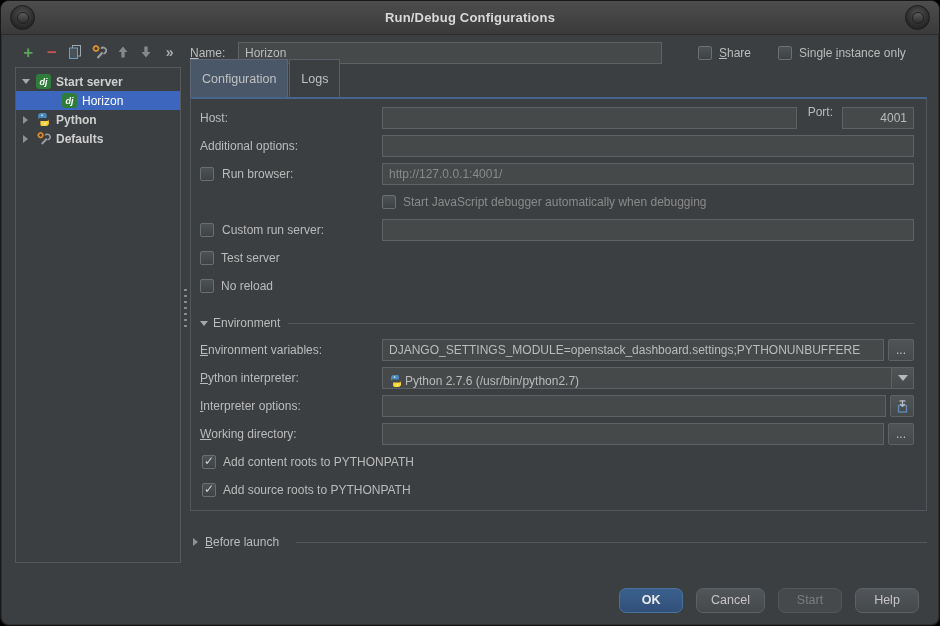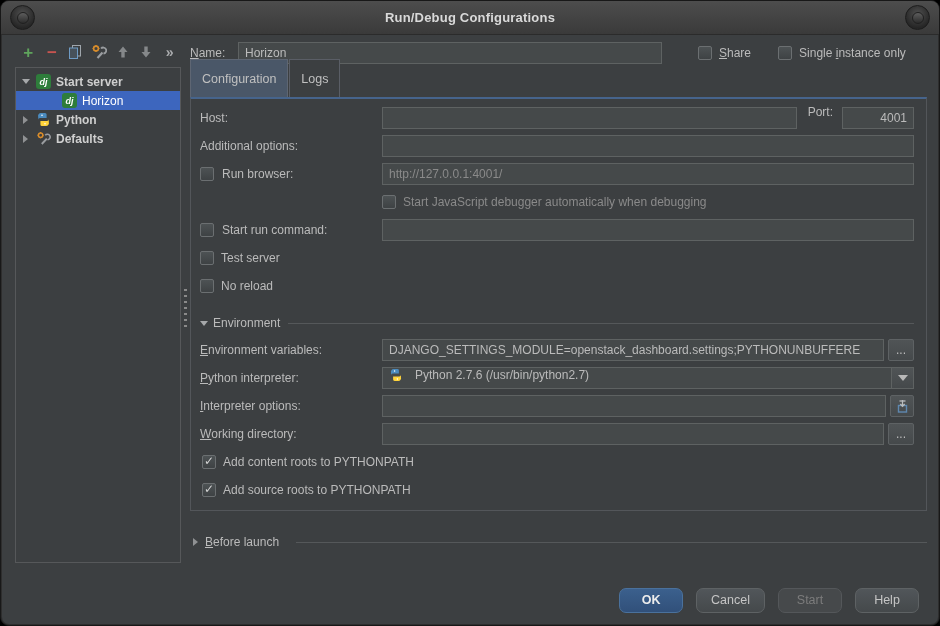--- a/index.html
+++ b/index.html
@@ -77,21 +77,21 @@
   .port-input{width:72px;flex:0 0 72px;text-align:right}
   .dim{color:#8A8A8A}
   input.dim{color:#8A8A8A}
 
   .browse-btn{width:26px;height:22px;flex:0 0 26px;margin-left:4px;border:1px solid #5E6264;border-radius:2px;
     background:linear-gradient(#505456,#45494B);color:#BDBDBD;font-size:12px;line-height:20px;text-align:center;cursor:pointer}
   .icon-btn{width:24px;height:22px;flex:0 0 24px;margin-left:4px;border:1px solid #5E6264;border-radius:2px;
     background:linear-gradient(#505456,#45494B);display:flex;align-items:center;justify-content:center;cursor:pointer}
 
   .combo{flex:1;min-width:0;height:22px;display:flex;background:#45494A;border:1px solid #5E6262}
-  .combo-val{flex:1;display:flex;align-items:flex-start;gap:12px;padding-left:6px;min-width:0;overflow:hidden;white-space:nowrap}
+  .combo-val{flex:1;display:flex;align-items:flex-end;gap:2px;padding-left:6px;min-width:0;overflow:hidden;white-space:nowrap}
   .combo-btn{width:22px;flex:0 0 22px;border-left:1px solid #5E6262;background:linear-gradient(#505456,#45494B);
     display:flex;align-items:center;justify-content:center;cursor:pointer}
   .tri-dn{width:0;height:0;border-left:5px solid transparent;border-right:5px solid transparent;border-top:6px solid #B8B8B8}
 
   .section-row{display:flex;align-items:center;height:20px;flex:0 0 20px;margin-top:10px;cursor:pointer}
   .section-row .tri-exp{margin:0 5px 0 0;border-left-width:4px;border-right-width:4px;border-top-width:5px}
   .section-lbl{color:#BBB;margin-right:8px}
   .hline{flex:1;border-top:1px solid #55585A;height:0}
 
   .pp-row{margin-left:2px}
@@ -245,21 +245,21 @@
 
         <div class="row">
           <span class="lbl"></span>
           <span class="cb"></span>
           <span class="cb-lab dim">Start JavaScript debugger automatically when debugging</span>
         </div>
 
         <div class="row">
           <span class="lbl">
             <span class="cb"></span>
-            <span>Start run command:</span>
+            <span>Custom run server:</span>
           </span>
           <input class="field grow" value="" style="">
         </div>
 
         <div class="row">
           <span class="cb"></span>
           <span class="cb-lab">Test server</span>
         </div>
 
         <div class="row">

